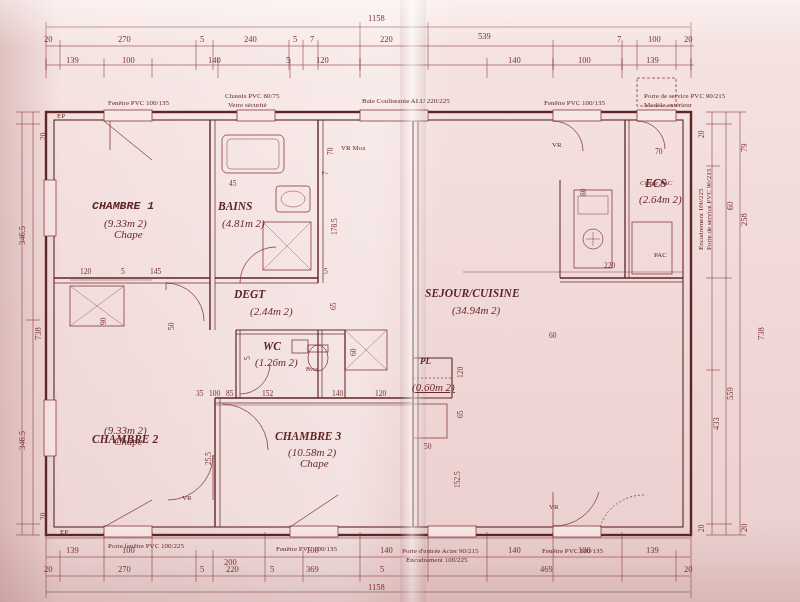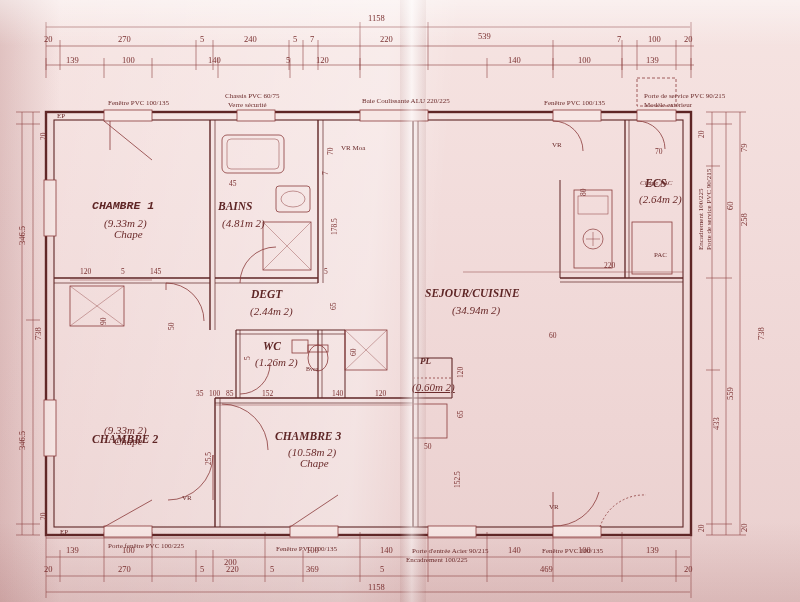--- a/index.html
+++ b/index.html
@@ -335,21 +335,21 @@
   <div class="lbl dim vert" style="left:712px;top:430px;transform:rotate(-90deg);">433</div>
   <div class="lbl dim vert" style="left:740px;top:532px;transform:rotate(-90deg);">20</div>
 
   <div class="lbl room" style="left:92px;top:200px;font-family:Liberation Mono, monospace;">CHAMBRE 1</div>
   <div class="lbl area" style="left:104px;top:218px;">(9.33m 2)</div>
   <div class="lbl area" style="left:114px;top:229px;">Chape</div>
 
   <div class="lbl room" style="left:218px;top:200px;">BAINS</div>
   <div class="lbl area" style="left:222px;top:218px;">(4.81m 2)</div>
 
-  <div class="lbl room" style="left:251px;top:288px;font-style:italic;">DEGT</div>
+  <div class="lbl room" style="left:234px;top:288px;font-style:italic;">DEGT</div>
   <div class="lbl area" style="left:250px;top:306px;">(2.44m 2)</div>
 
   <div class="lbl room" style="left:263px;top:340px;">WC</div>
   <div class="lbl area" style="left:255px;top:357px;">(1.26m 2)</div>
 
   <div class="lbl room" style="left:92px;top:408px;margin-top:25px;">CHAMBRE 2</div>
   <div class="lbl area" style="left:104px;top:425px;">(9.33m 2)</div>
   <div class="lbl area" style="left:114px;top:436px;">Chape</div>
 
   <div class="lbl room" style="left:275px;top:430px;">CHAMBRE 3</div>
@@ -373,21 +373,21 @@
   <div class="lbl note" style="left:644px;top:93px;">Porte de service PVC 90/215</div>
   <div class="lbl note" style="left:644px;top:102px;">Modèle extérieur</div>
   <div class="lbl note-i" style="left:640px;top:180px;">Chape PAC</div>
   <div class="lbl note" style="left:654px;top:252px;">PAC</div>
   <div class="lbl note" style="left:341px;top:145px;">VR Moa</div>
   <div class="lbl note" style="left:552px;top:142px;">VR</div>
   <div class="lbl note" style="left:182px;top:495px;">VR</div>
   <div class="lbl note" style="left:549px;top:504px;">VR</div>
   <div class="lbl note" style="left:108px;top:543px;">Porte fenêtre PVC 100/225</div>
   <div class="lbl note" style="left:276px;top:546px;">Fenêtre PVC 100/135</div>
-  <div class="lbl note" style="left:412px;top:548px;text-align:center;">Porte d'entrée Acier 90/215</div>
+  <div class="lbl note" style="left:402px;top:548px;text-align:center;">Porte d'entrée Acier 90/215</div>
   <div class="lbl note" style="left:406px;top:557px;">Encadrement 100/225</div>
   <div class="lbl note" style="left:542px;top:548px;">Fenêtre PVC 100/135</div>
   <div class="lbl note" style="left:57px;top:113px;">EP</div>
   <div class="lbl note" style="left:60px;top:529px;">EP</div>
   <div class="lbl note" style="left:306px;top:366px;font-size:6px;">Bvea</div>
 
   <div class="lbl note vert" style="left:706px;top:250px;transform:rotate(-90deg);">Porte de service PVC 90/215</div>
   <div class="lbl note vert" style="left:698px;top:250px;transform:rotate(-90deg);">Encadrement 100/225</div>
 
   <div class="lbl dim-s" style="left:80px;top:268px;">120</div>

